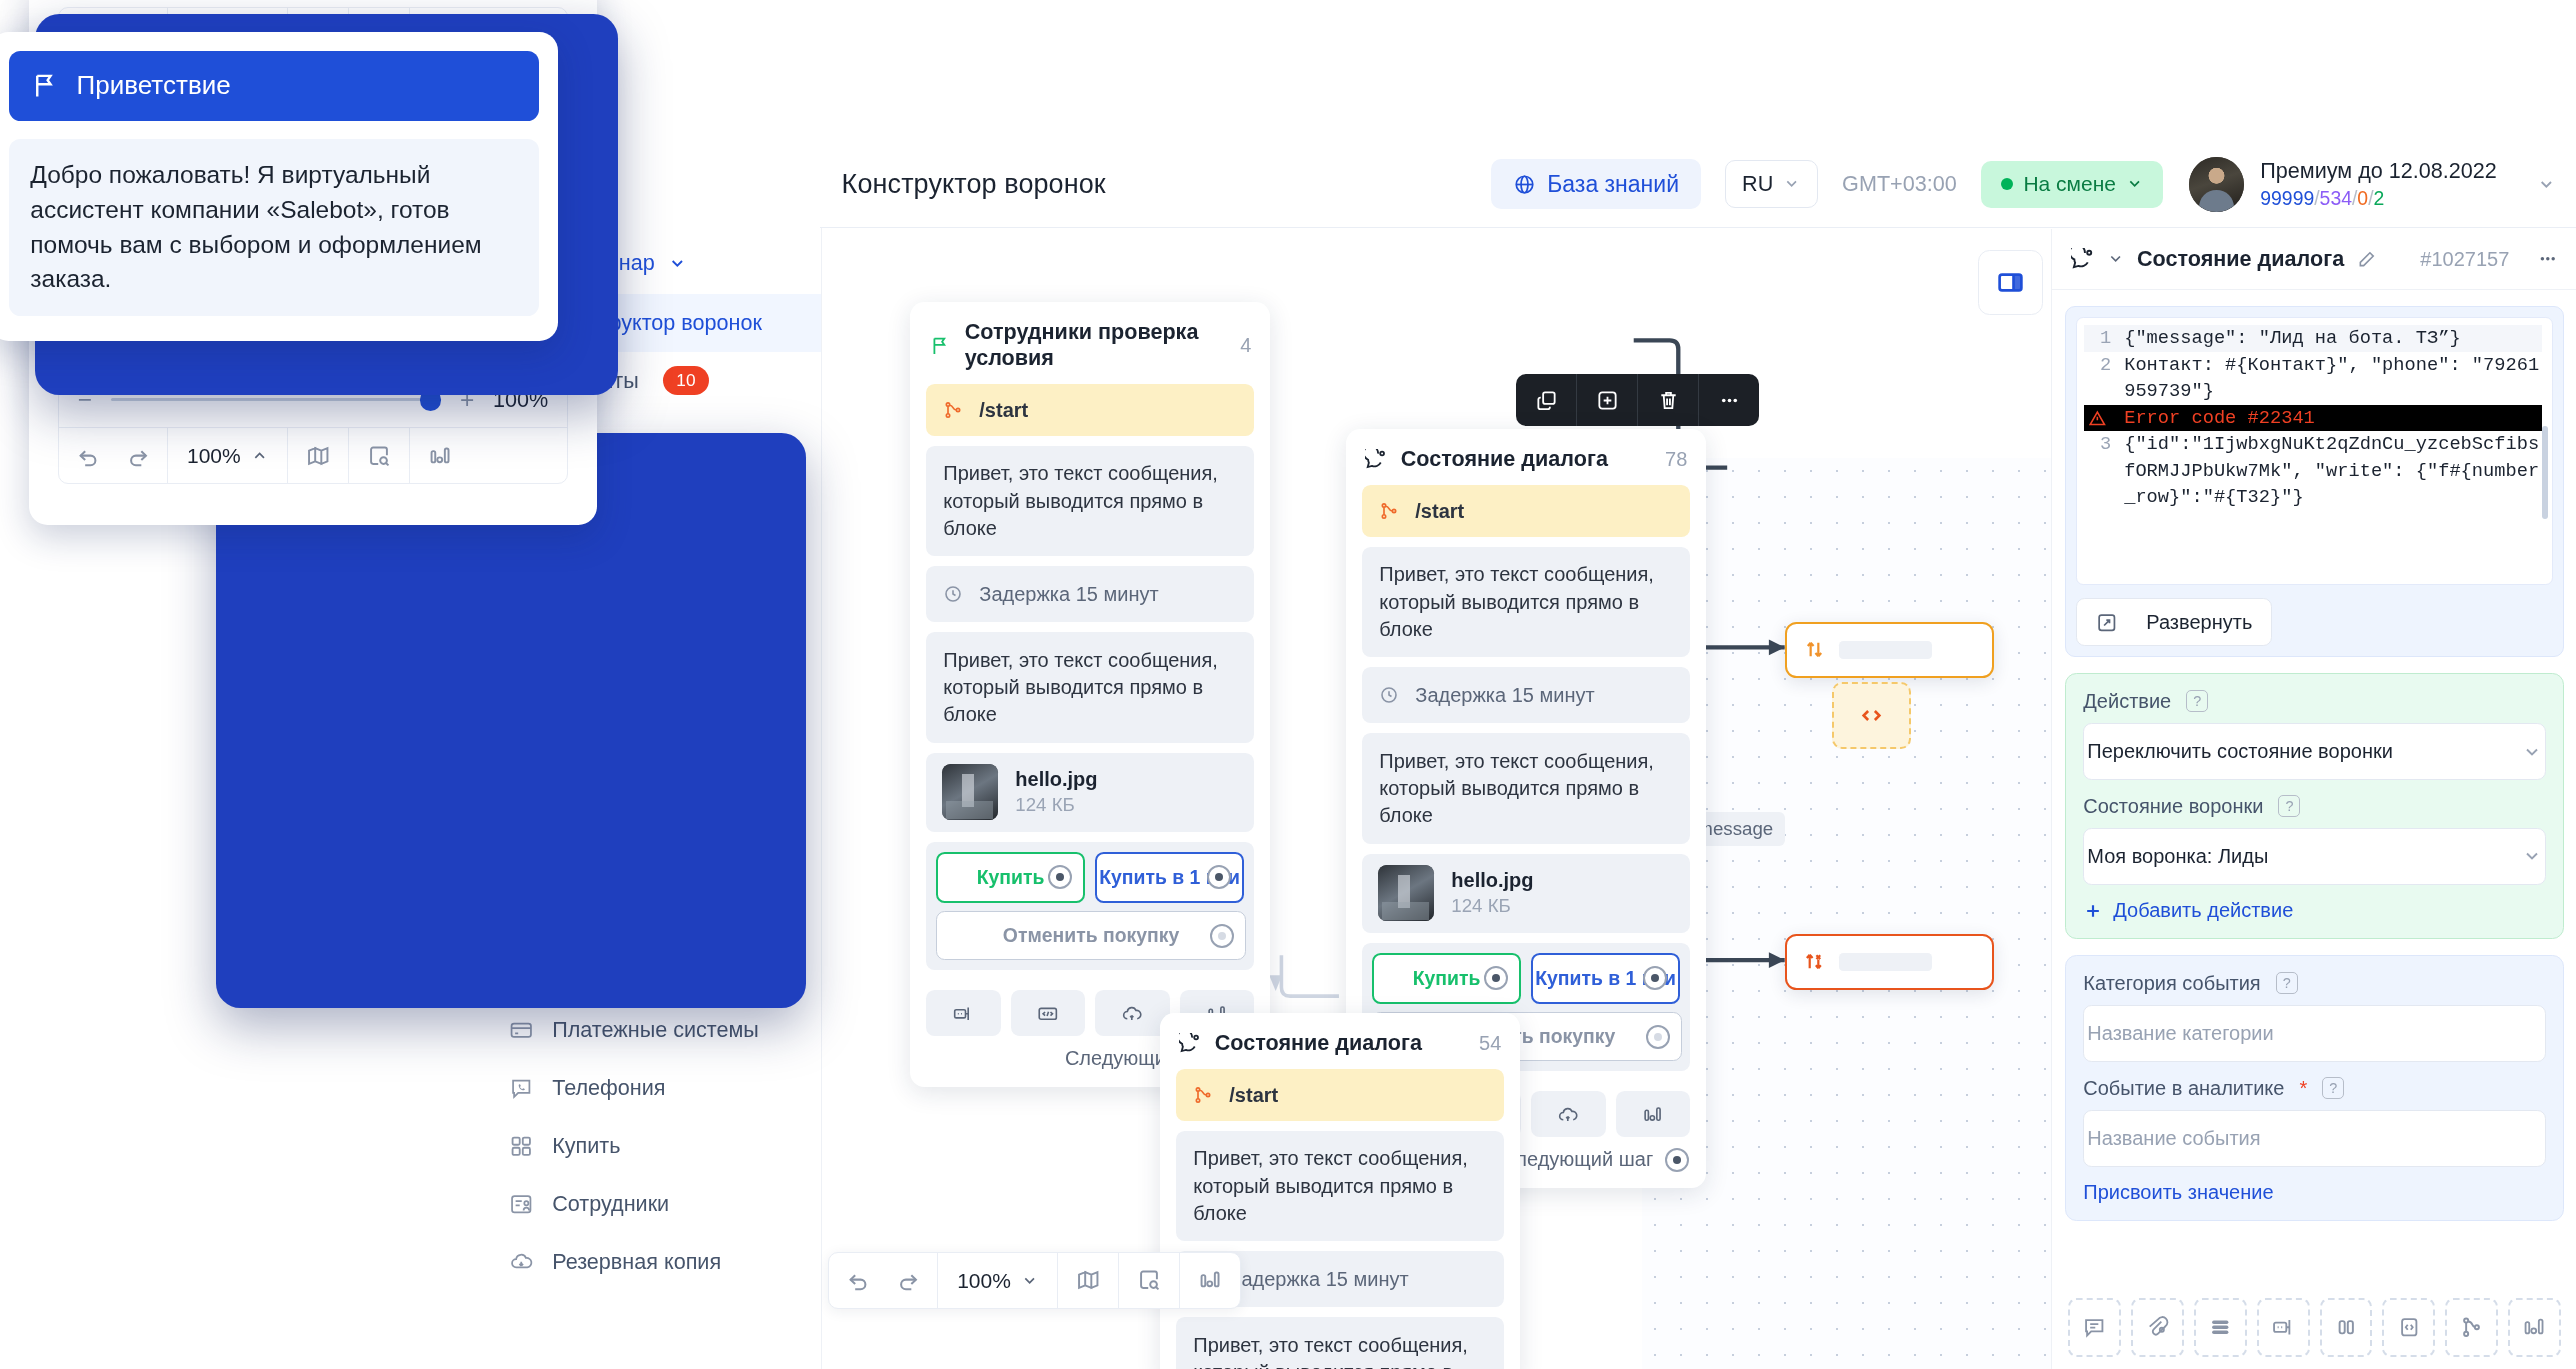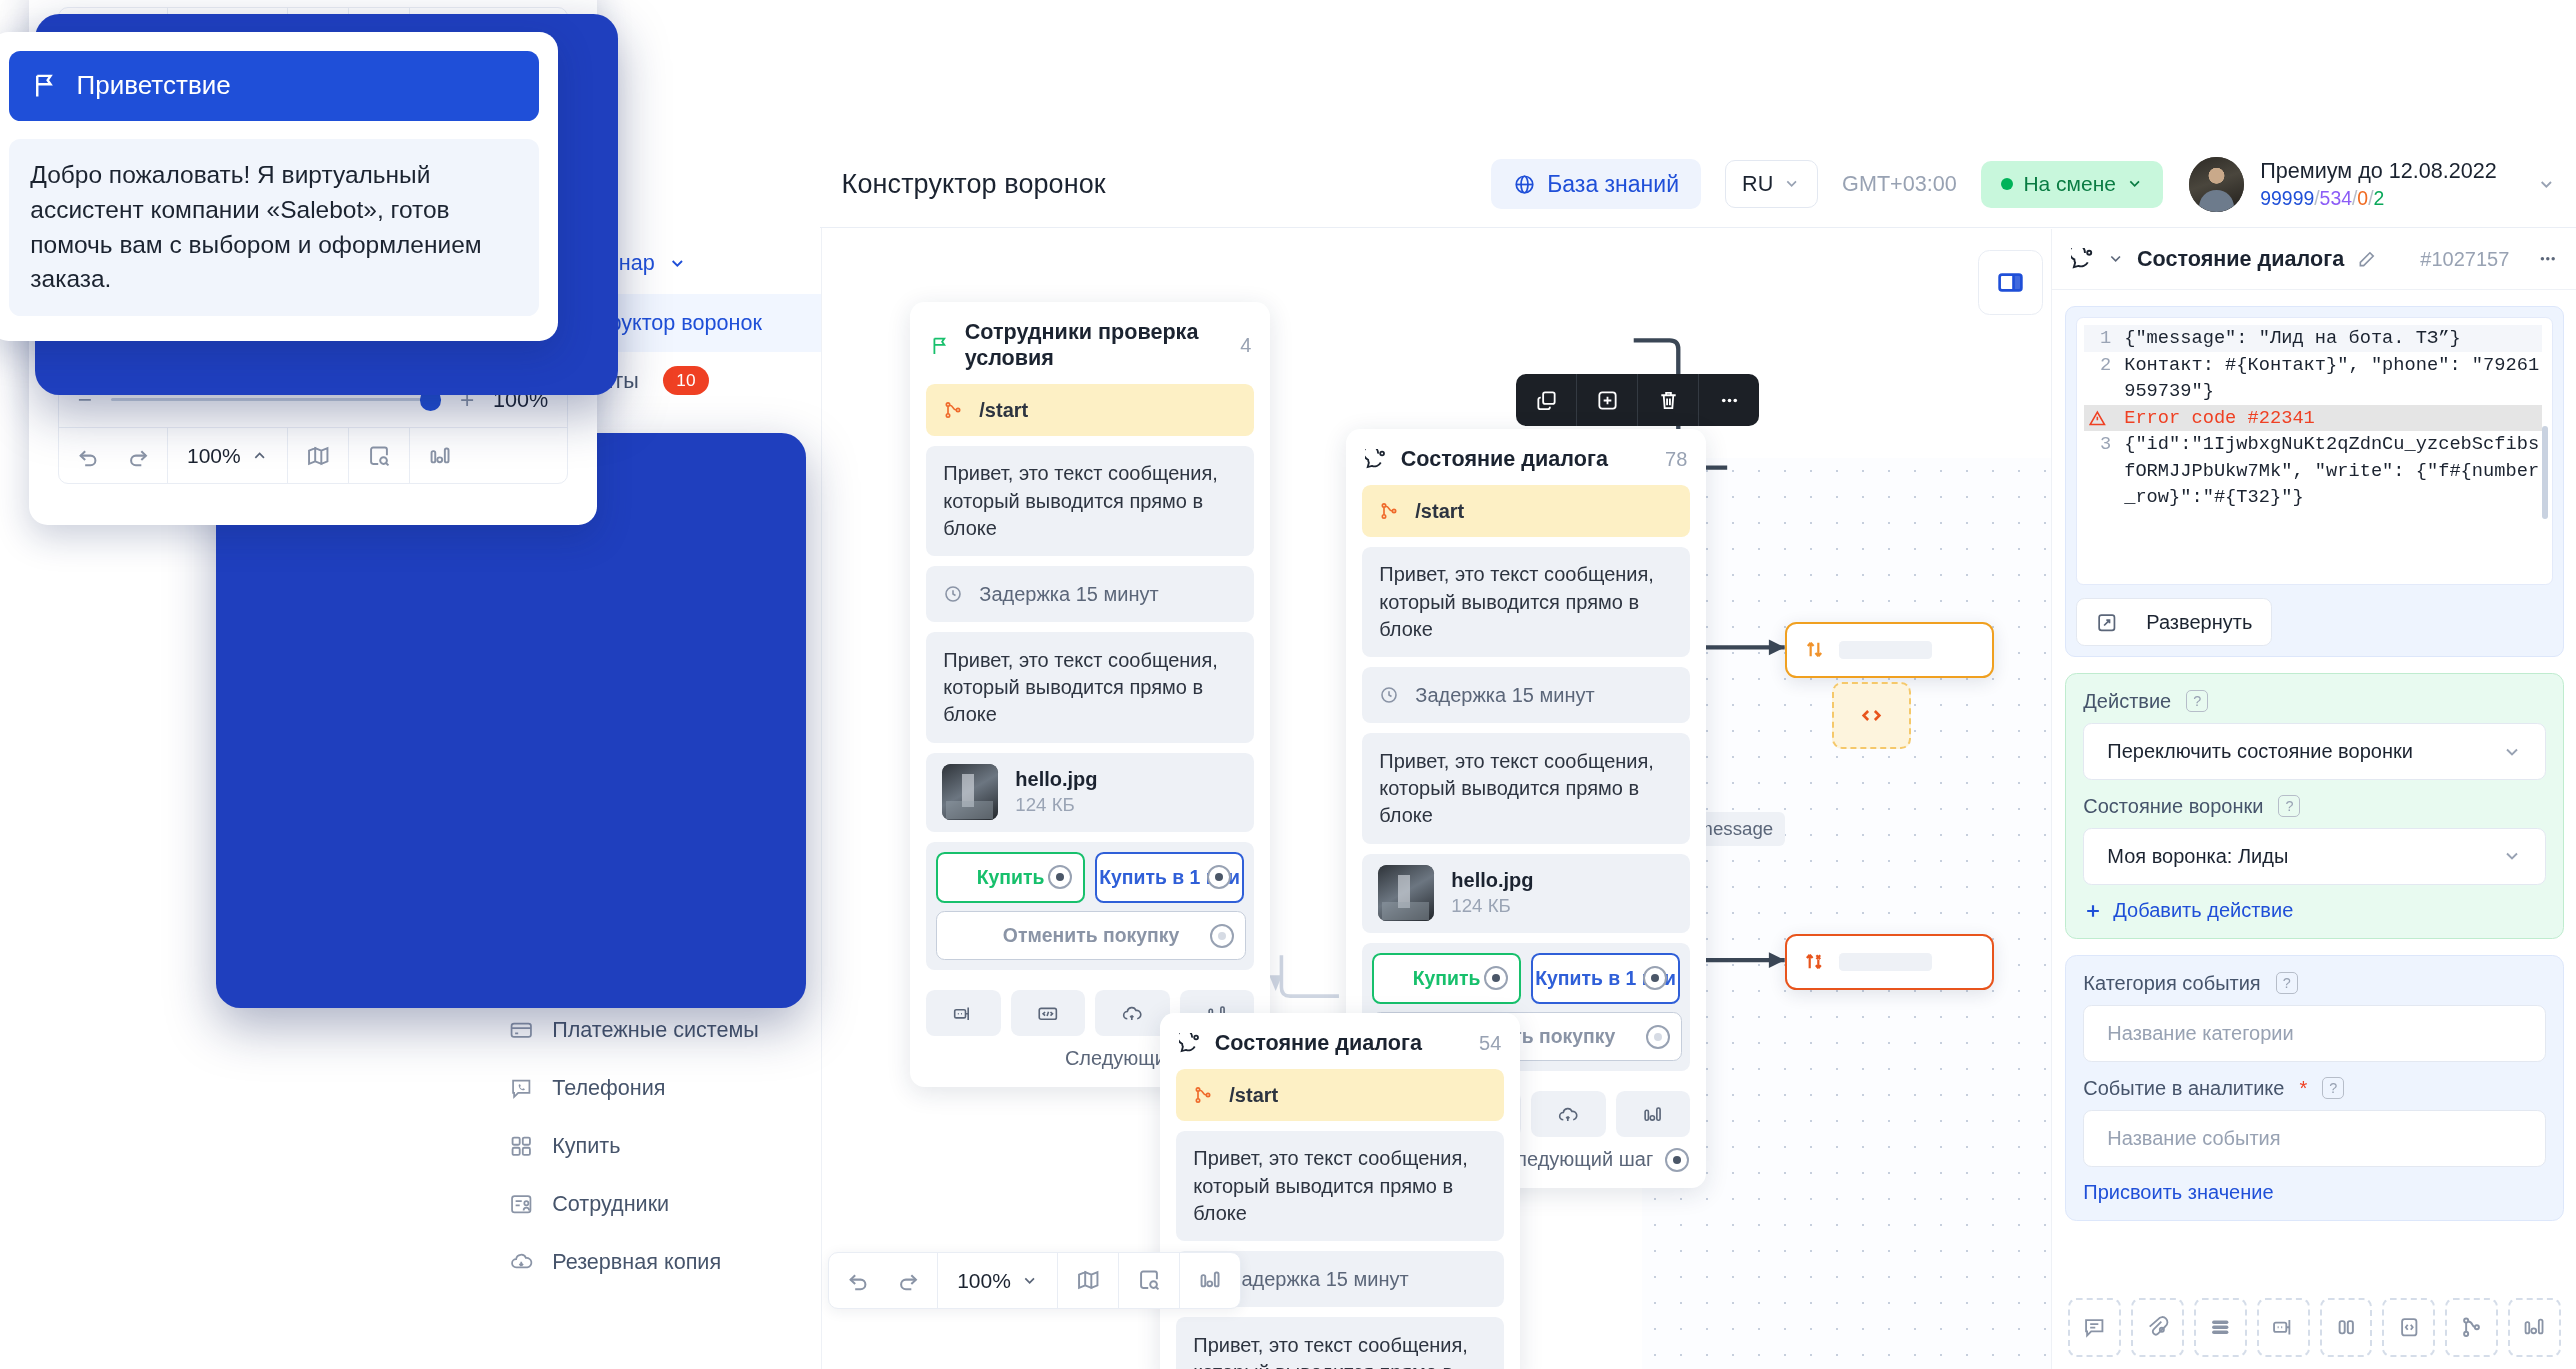--- a/index.html
+++ b/index.html
@@ -121,35 +121,35 @@
   .rp-head{display:flex;align-items:center;gap:13px;height:60px;padding:0 18.7px;border-bottom:1.4px solid #eef1f6;}
   .rp-title{font-size:21.6px;font-weight:bold;color:#1b2330;}
   .rp-id{margin-left:auto;font-size:20px;color:#98a2b3;}
   .code-box{margin:16px 13px 0 13px;background:#eef4fe;border:1.4px solid #dde7fb;border-radius:10px;padding:10px;}
   .code-area{background:#fff;border:1.4px solid #e3eafa;border-radius:7.2px;height:252px;padding:7.2px 10px 7.2px 7.2px;
              font-family:"Liberation Mono","DejaVu Sans Mono",monospace;font-size:18.7px;line-height:1.42;overflow:hidden;position:relative;}
   .cl{display:flex;gap:13px;}
   .cl .ln{width:27px;text-align:right;color:#9aa4b5;flex:none;}
   .cl .tx{color:#1b2330;word-break:break-all;}
   .cl.hl{background:#f4f6fa;}
-  .cl.err{background:#e5e5e5;}
+  .cl.err{background:#000000;}
   .cl.err .tx{color:#ef4023;}
   .cl.err .ln{color:#ef4023;}
   .vscroll{position:absolute;right:4.3px;top:108px;width:5.8px;height:93px;border-radius:4.3px;background:#c9d2e0;}
   .expand-btn{display:inline-flex;align-items:center;gap:29px;background:#fff;border:1.4px solid #e3e8f1;border-radius:8.6px;
               padding:11.5px 18.7px;font-size:20px;color:#1b2330;margin-top:13px;}
   .sect{margin:16px 13px 0 13px;border-radius:11.5px;padding:16px 17.3px;}
   .sect.green{background:#e8faf0;border:1.4px solid #bfeccf;}
   .sect.blue{background:#eef4fe;border:1.4px solid #dde7fb;}
   .flabel{font-size:20px;color:#46546b;display:flex;gap:15px;margin-bottom:10px;}
   .qm{width:20px;height:20px;border:1.4px solid #b6bdc9;border-radius:5px;color:#98a2b3;font-size:14.4px;
       display:inline-flex;align-items:center;justify-content:center;}
   .req{color:#ef4023;font-size:20px;}
   .fctl{background:#fff;border:1.4px solid #e3e8f1;border-radius:8.6px;height:55px;display:flex;align-items:center;
-        padding:0 23px;font-size:20px;color:#1b2330;margin-bottom:14.4px;}
+        padding:0 3px;font-size:20px;color:#1b2330;margin-bottom:14.4px;}
   .fctl.ph{color:#98a2b3;}
   .fctl .cv{margin-left:auto;color:#98a2b3;}
   .link-blue{color:#1f4fd8;font-size:20px;display:flex;align-items:center;gap:10px;}
   .rp-bottom{position:absolute;left:0;bottom:13px;width:100%;display:flex;gap:10px;padding:0 16px;box-sizing:border-box;}
   .rp-bottom .dcell{flex:1;height:55px;border:2.2px dashed #d5dde9;border-radius:8.6px;display:flex;
                     align-items:center;justify-content:center;color:#8a94a6;}
 
   
   .ov-greet{position:absolute;left:35px;top:14.4px;width:583px;height:381px;background:#1f3fbe;border-radius:24.5px;
             box-shadow:0 18.7px 50px rgba(20,35,90,.35);}

